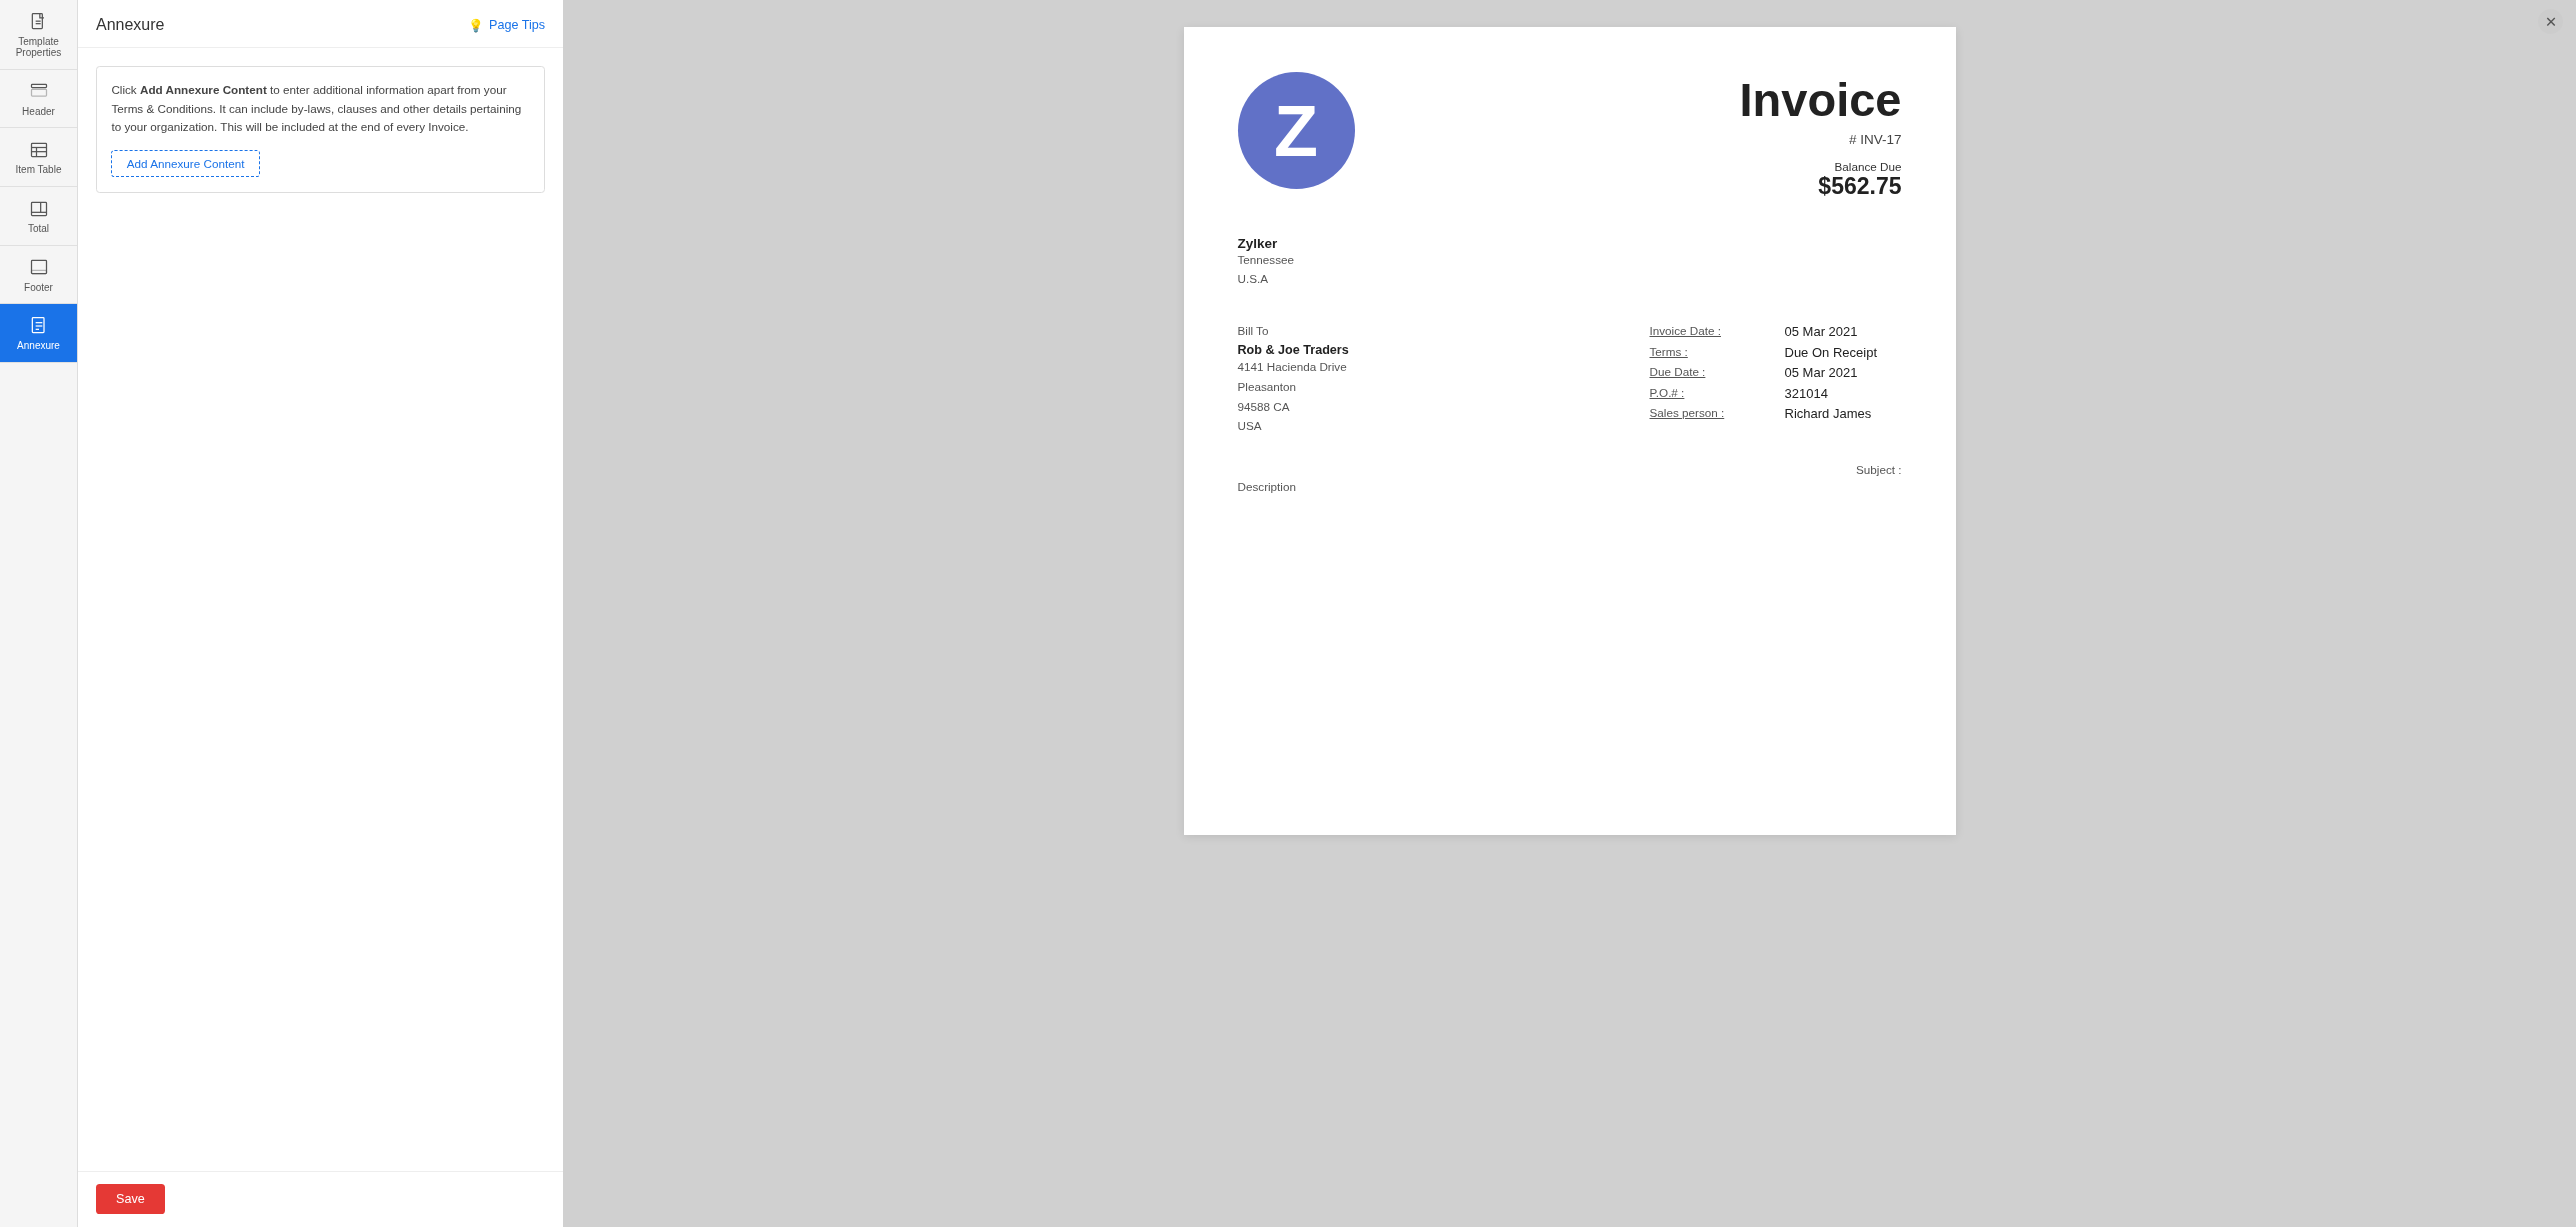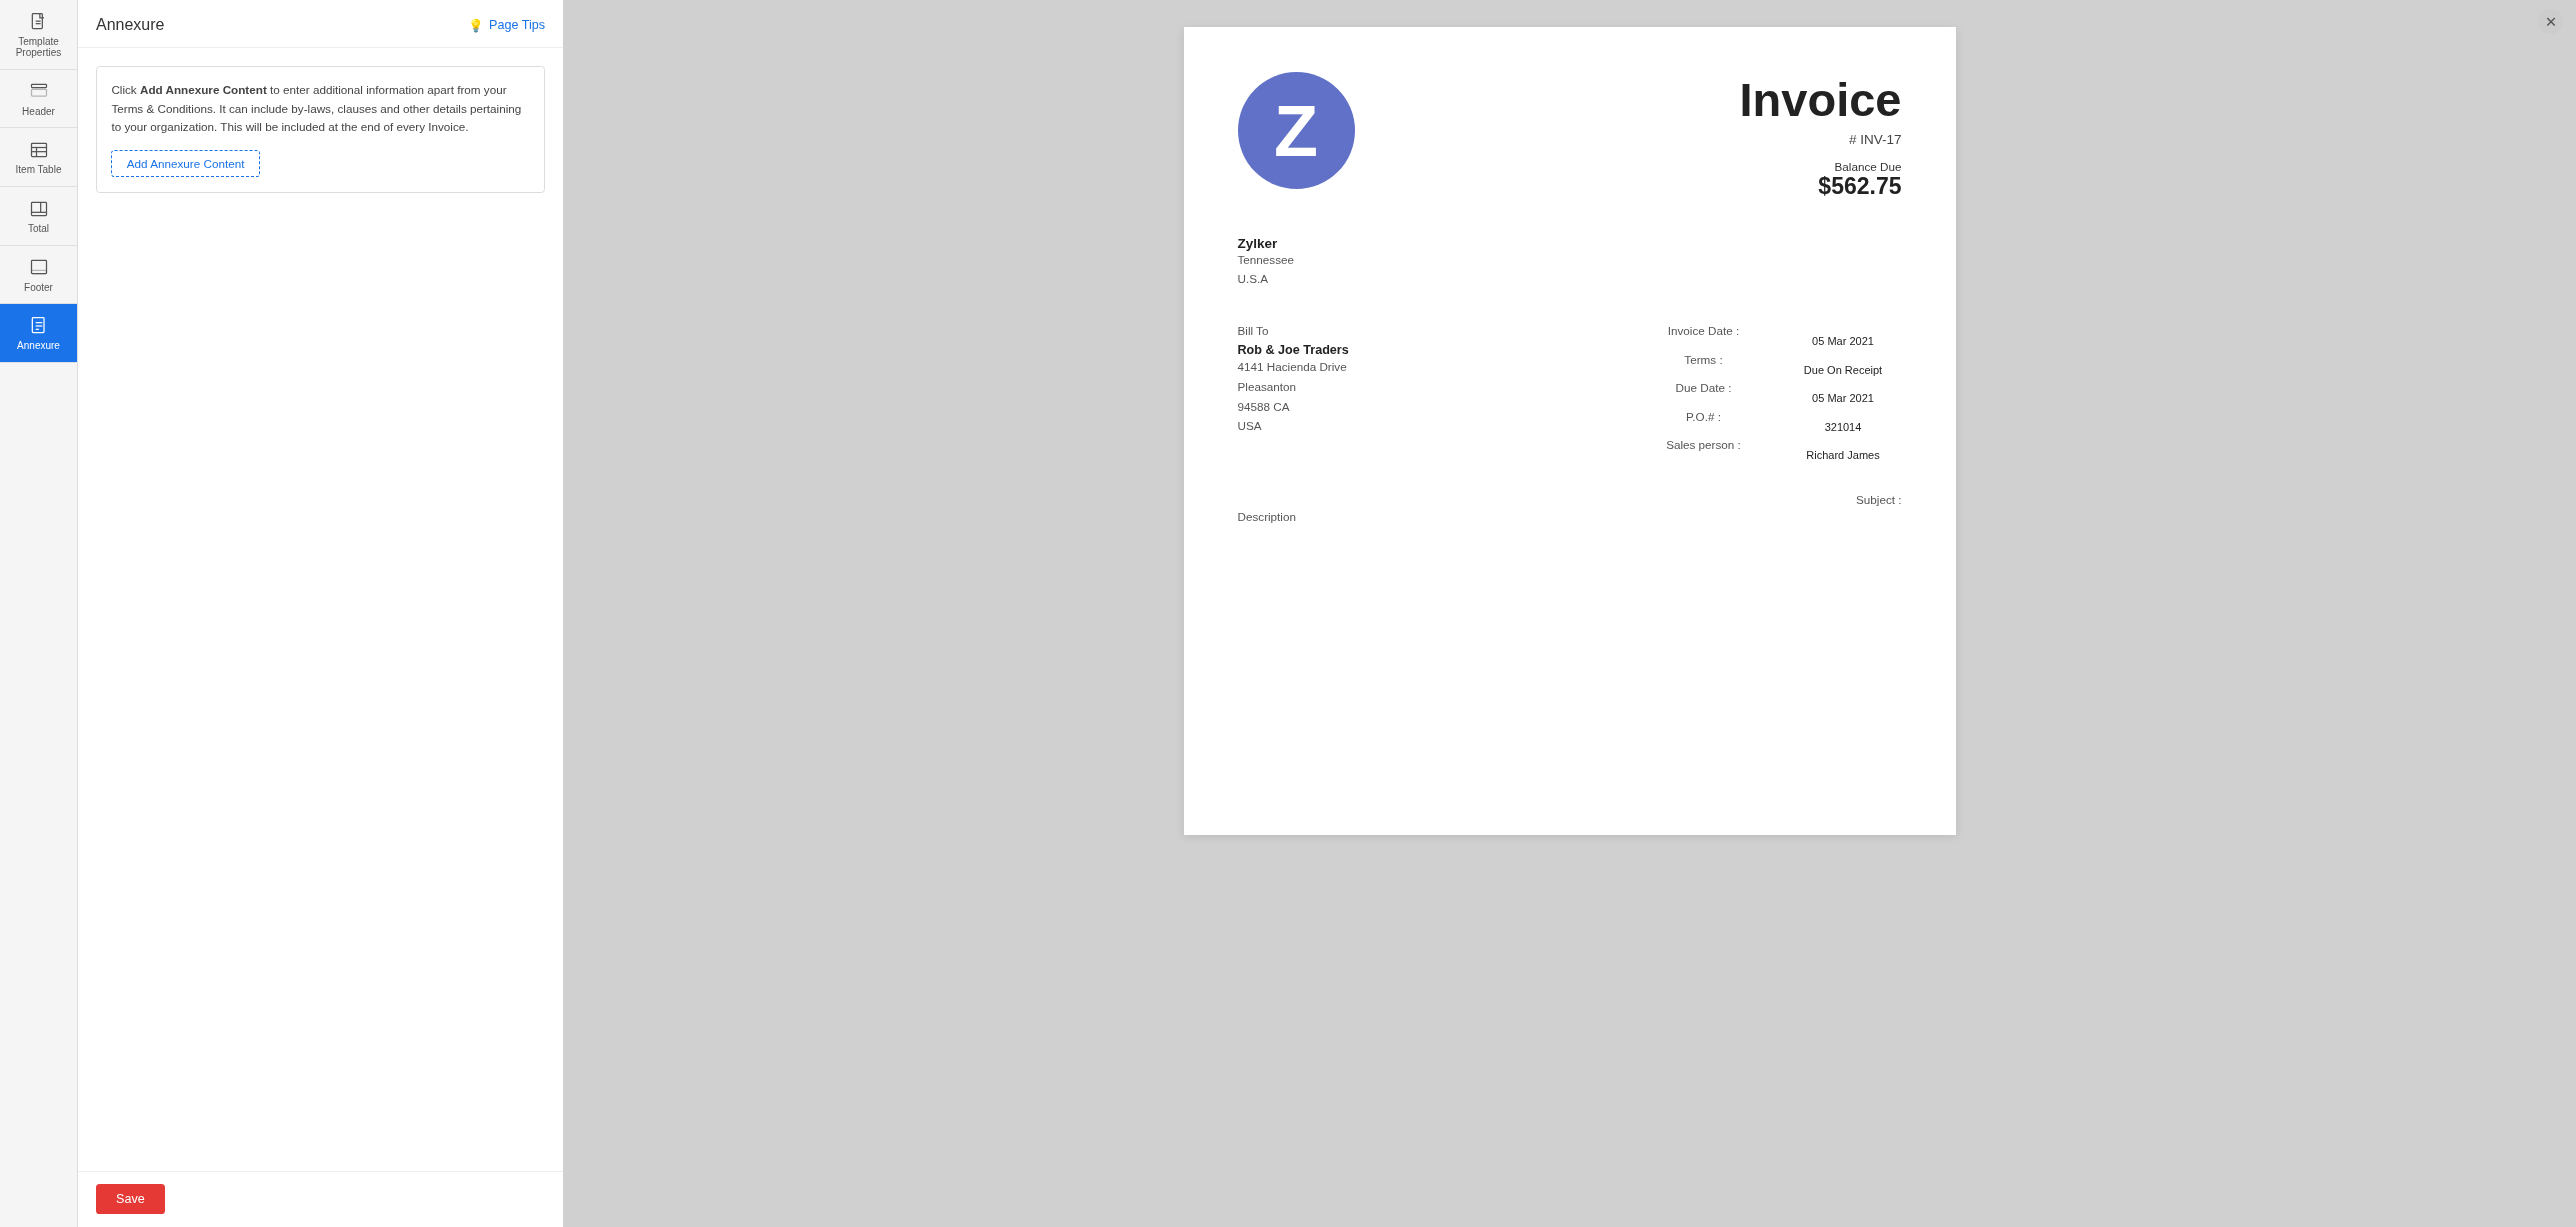--- a/index.html
+++ b/index.html
@@ -234,28 +234,28 @@
     .meta-row {
       display: flex;
       justify-content: flex-end;
       gap: 27px;
       margin-bottom: 5.4px;
     }
     .meta-label {
       font-size: 11.7px;
       color: #555;
       min-width: 108px;
-      text-align: center;
+      text-align: left;
+      text-decoration: underline;
     }
     .meta-value {
-      font-size: 11px;
+      font-size: 13px;
       color: #222;
       min-width: 117px;
-      text-align: center;
-      margin-top: 11px;
+      text-align: left;
     }
     .subject-section {
       margin-top: 18px;
     }
     .subject-label {
       font-size: 11.7px;
       color: #555;
       text-align: right;
     }
     .subject-description {

